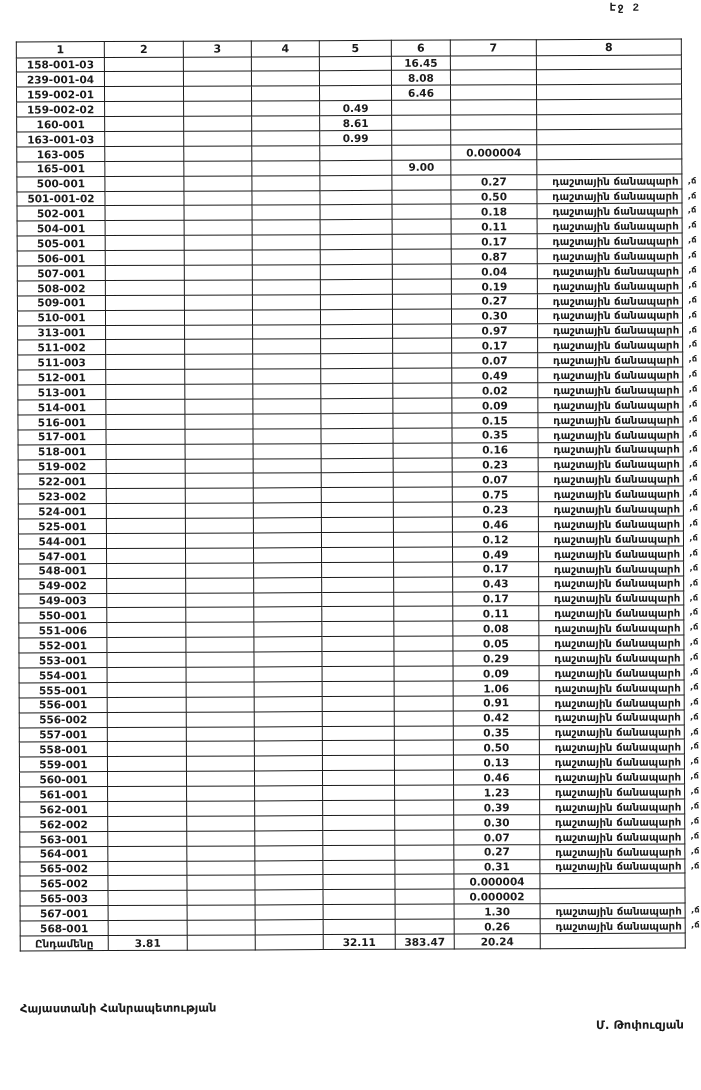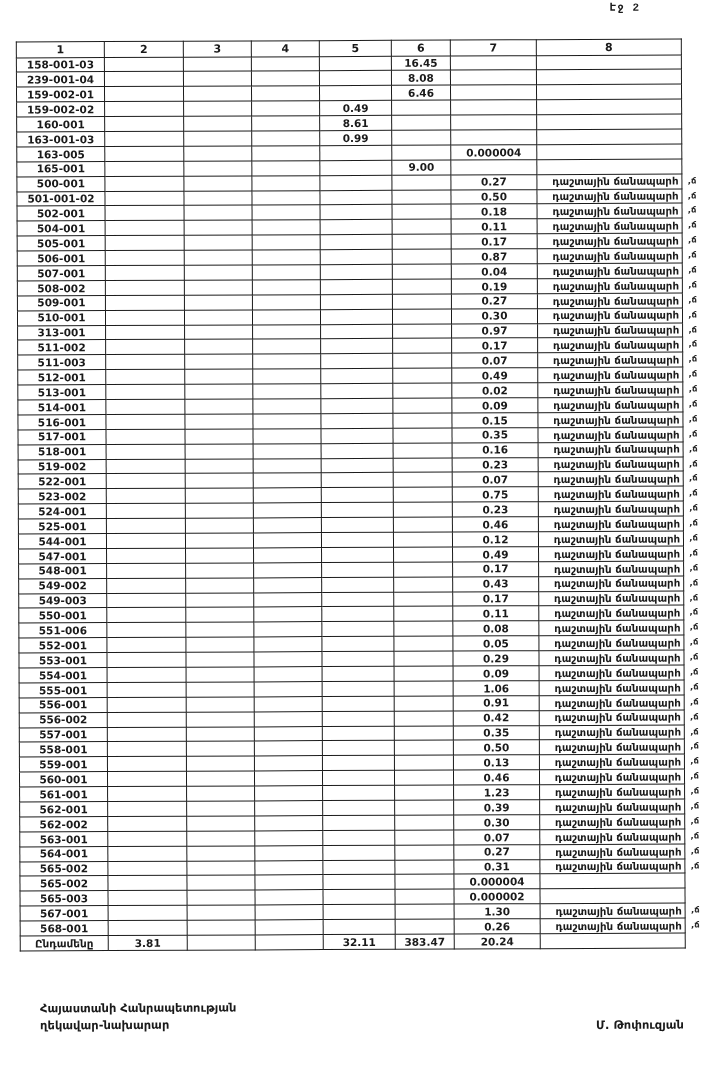--- a/index.html
+++ b/index.html
@@ -29,21 +29,21 @@
   col.c5{width:72px;} col.c6{width:59px;} col.c7{width:86px;} col.c8{width:145px;}
   table.grid td:nth-child(8){
     text-align:center;padding-left:12px;position:relative;font-size:10.3px;
   }
   table.grid td .suffix{
     position:absolute;right:-15px;top:2px;font-size:8.5px;font-weight:700;color:#2a2a2a;
   }
   tr.total td{font-weight:700;border-radius:6px;}
   .org{
     position:absolute;left:18px;top:999px;
-    font-size:11.5px;font-weight:700;line-height:16.5px;margin-left:20px;
+    font-size:11.5px;font-weight:700;line-height:16.5px;
   }
   .signature{
     position:absolute;left:594px;top:1019px;
     font-size:11.5px;font-weight:700;
   }
 </style>
 </head>
 <body>
 
 <div class="sheet">
@@ -672,18 +672,17 @@
           <td>32.11</td>
           <td>383.47</td>
           <td>20.24</td>
           <td></td>
         </tr>
       </tbody>
   </table>
 
   <div class="org">
     <div>Հայաստանի Հանրապետության</div>
-    <div>ղեկավար-նախարար</div>
   </div>
 
   <div class="signature">Մ. Թոփուզյան</div>
 
 </div>
 
 </body></html>

